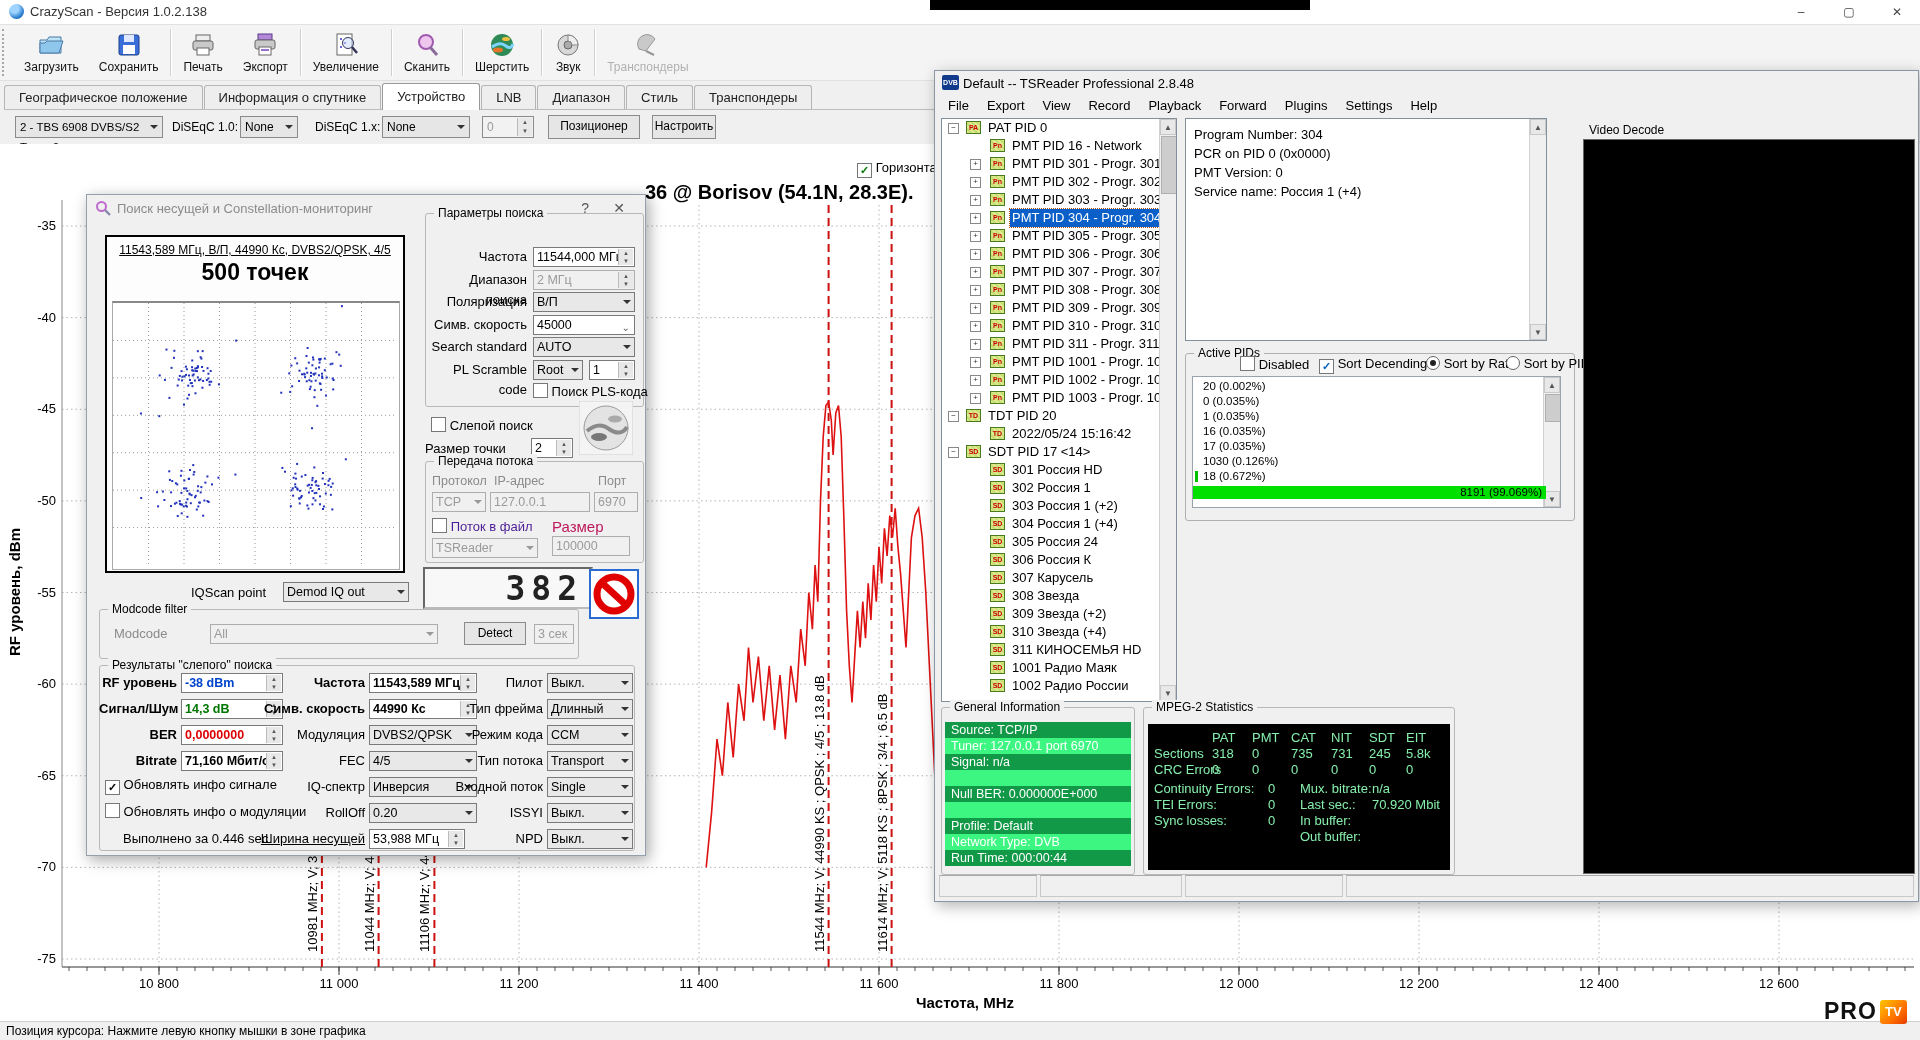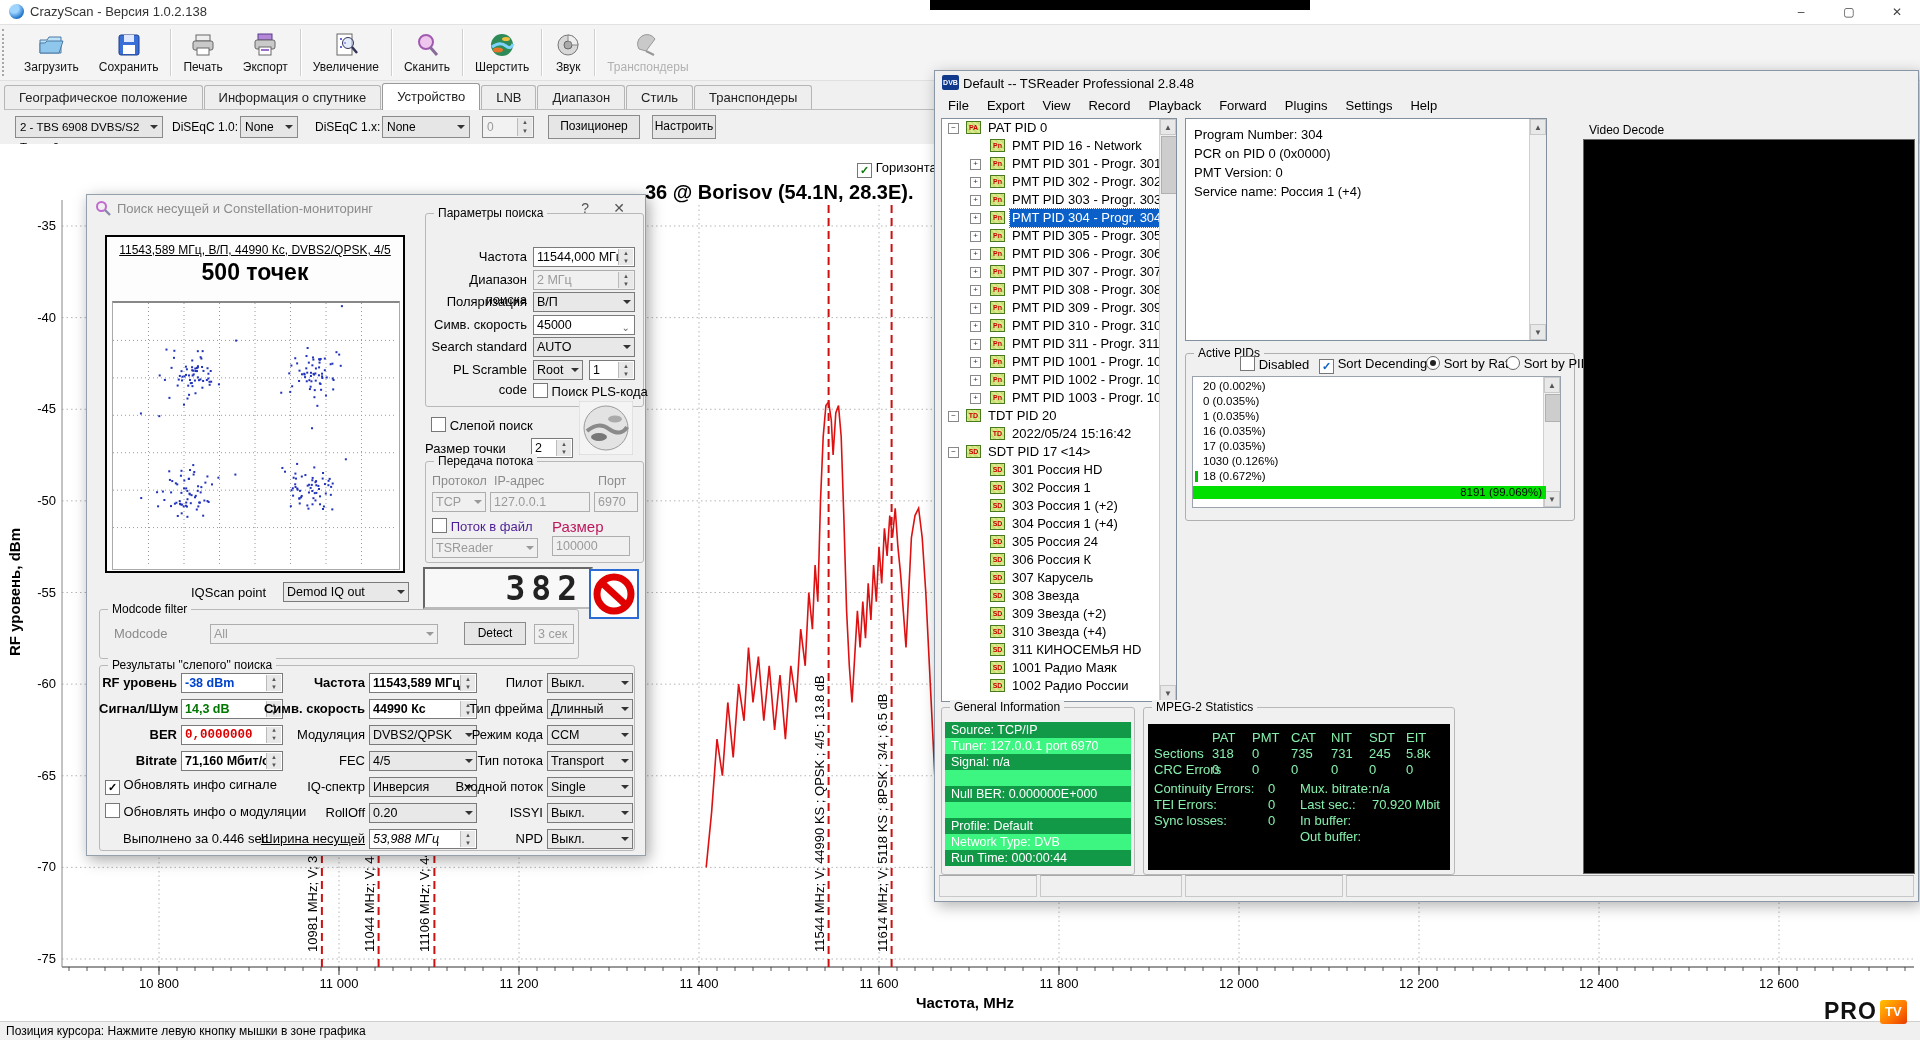--- a/index.html
+++ b/index.html
@@ -763,40 +763,40 @@
 
   <div class="gb" style="left:12px;top:470px;width:534px;height:184px">
     <span class="cap">Результаты "слепого" поиска</span>
   </div>
   <div id="resultrows">
       <div class="res-lbl" style="left: 12px; top: 478px; width: 78px; font-weight: bold;">RF уровень</div>
       <div class="ffld blue" style="left: 94px; top: 478px; width: 102px;"><span>-38 dBm</span><span class="updown" style="height: 16px; line-height: 8px;">▲<br>▼</span></div>
       <div class="res-lbl" style="left: 12px; top: 504px; width: 78px; font-weight: bold;">Сигнал/Шум</div>
       <div class="ffld green" style="left: 94px; top: 504px; width: 102px;"><span>14,3 dB</span><span class="updown" style="height: 16px; line-height: 8px;">▲<br>▼</span></div>
       <div class="res-lbl" style="left: 12px; top: 530px; width: 78px; font-weight: bold;">BER</div>
-      <div class="ffld red" style="left: 94px; top: 530px; width: 102px; font-family: Liberation Mono, monospace;"><span>0,0000000</span><span class="updown" style="height: 16px; line-height: 8px;">▲<br>▼</span></div>
+      <div class="ffld red" style="left: 94px; top: 530px; width: 102px;"><span>0,0000000</span><span class="updown" style="height: 16px; line-height: 8px;">▲<br>▼</span></div>
       <div class="res-lbl" style="left: 12px; top: 556px; width: 78px; font-weight: bold;">Bitrate</div>
       <div class="ffld black" style="left: 94px; top: 556px; width: 102px;"><span>71,160 Мбит/с</span><span class="updown" style="height: 16px; line-height: 8px;">▲<br>▼</span></div>
       <div class="chkrow" style="left: 18px; top: 582px;"><span class="cbx" style="font-weight: bold;">✓</span><span> Обновлять инфо сигнале</span></div>
       <div class="chkrow" style="left: 18px; top: 608px;"><span class="cbx"></span><span> Обновлять инфо о модуляции</span></div>
       <div class="abs" style="left: 36px; top: 634px; font-size: 13px; line-height: 20px;">Выполнено за 0.446 sec</div>
       <div class="res-lbl" style="left: 170px; top: 478px; width: 108px; font-weight: bold;">Частота</div>
       <div class="ffld" style="left: 282px; top: 478px; width: 108px; font-weight: bold;"><span>11543,589 МГц</span><span class="updown" style="height: 16px; line-height: 8px;">▲<br>▼</span></div>
       <div class="res-lbl" style="left: 170px; top: 504px; width: 108px; font-weight: bold;">Симв. скорость</div>
       <div class="ffld" style="left: 282px; top: 504px; width: 108px; font-weight: bold;"><span>44990 Кс</span><span class="updown" style="height: 16px; line-height: 8px;">▲<br>▼</span></div>
       <div class="res-lbl" style="left: 170px; top: 530px; width: 108px;">Модуляция</div>
       <div class="ffld gray" style="left: 282px; top: 530px; width: 108px;"><span>DVBS2/QPSK</span><span class="arr"></span></div>
       <div class="res-lbl" style="left: 170px; top: 556px; width: 108px;">FEC</div>
       <div class="ffld gray" style="left: 282px; top: 556px; width: 108px;"><span>4/5</span><span class="arr"></span></div>
       <div class="res-lbl" style="left: 170px; top: 582px; width: 108px;">IQ-спектр</div>
       <div class="ffld gray" style="left: 282px; top: 582px; width: 108px;"><span>Инверсия</span><span class="arr"></span></div>
       <div class="res-lbl" style="left: 170px; top: 608px; width: 108px;">RollOff</div>
       <div class="ffld gray" style="left: 282px; top: 608px; width: 108px;"><span>0.20</span><span class="arr"></span></div>
       <div class="res-lbl" style="left: 170px; top: 634px; width: 108px; text-decoration: underline;">Ширина несущей</div>
-      <div class="ffld" style="left: 282px; top: 634px; width: 108px; font-style: italic;"><span>53,988 МГц</span><span class="updown" style="height: 16px; line-height: 8px;">▲<br>▼</span></div>
+      <div class="ffld" style="left: 282px; top: 634px; width: 96px; "><span>53,988 МГц</span><span class="updown" style="height: 16px; line-height: 8px;">▲<br>▼</span></div>
       <div class="res-lbl" style="left: 364px; top: 478px; width: 92px;">Пилот</div>
       <div class="ffld gray" style="left: 460px; top: 478px; width: 86px;"><span>Выкл.</span><span class="arr"></span></div>
       <div class="res-lbl" style="left: 364px; top: 504px; width: 92px;">Тип фрейма</div>
       <div class="ffld gray" style="left: 460px; top: 504px; width: 86px;"><span>Длинный</span><span class="arr"></span></div>
       <div class="res-lbl" style="left: 364px; top: 530px; width: 92px;">Режим кода</div>
       <div class="ffld gray" style="left: 460px; top: 530px; width: 86px;"><span>CCM</span><span class="arr"></span></div>
       <div class="res-lbl" style="left: 364px; top: 556px; width: 92px;">Тип потока</div>
       <div class="ffld gray" style="left: 460px; top: 556px; width: 86px;"><span>Transport</span><span class="arr"></span></div>
       <div class="res-lbl" style="left: 364px; top: 582px; width: 92px;">Входной поток</div>
       <div class="ffld gray" style="left: 460px; top: 582px; width: 86px;"><span>Single</span><span class="arr"></span></div>

